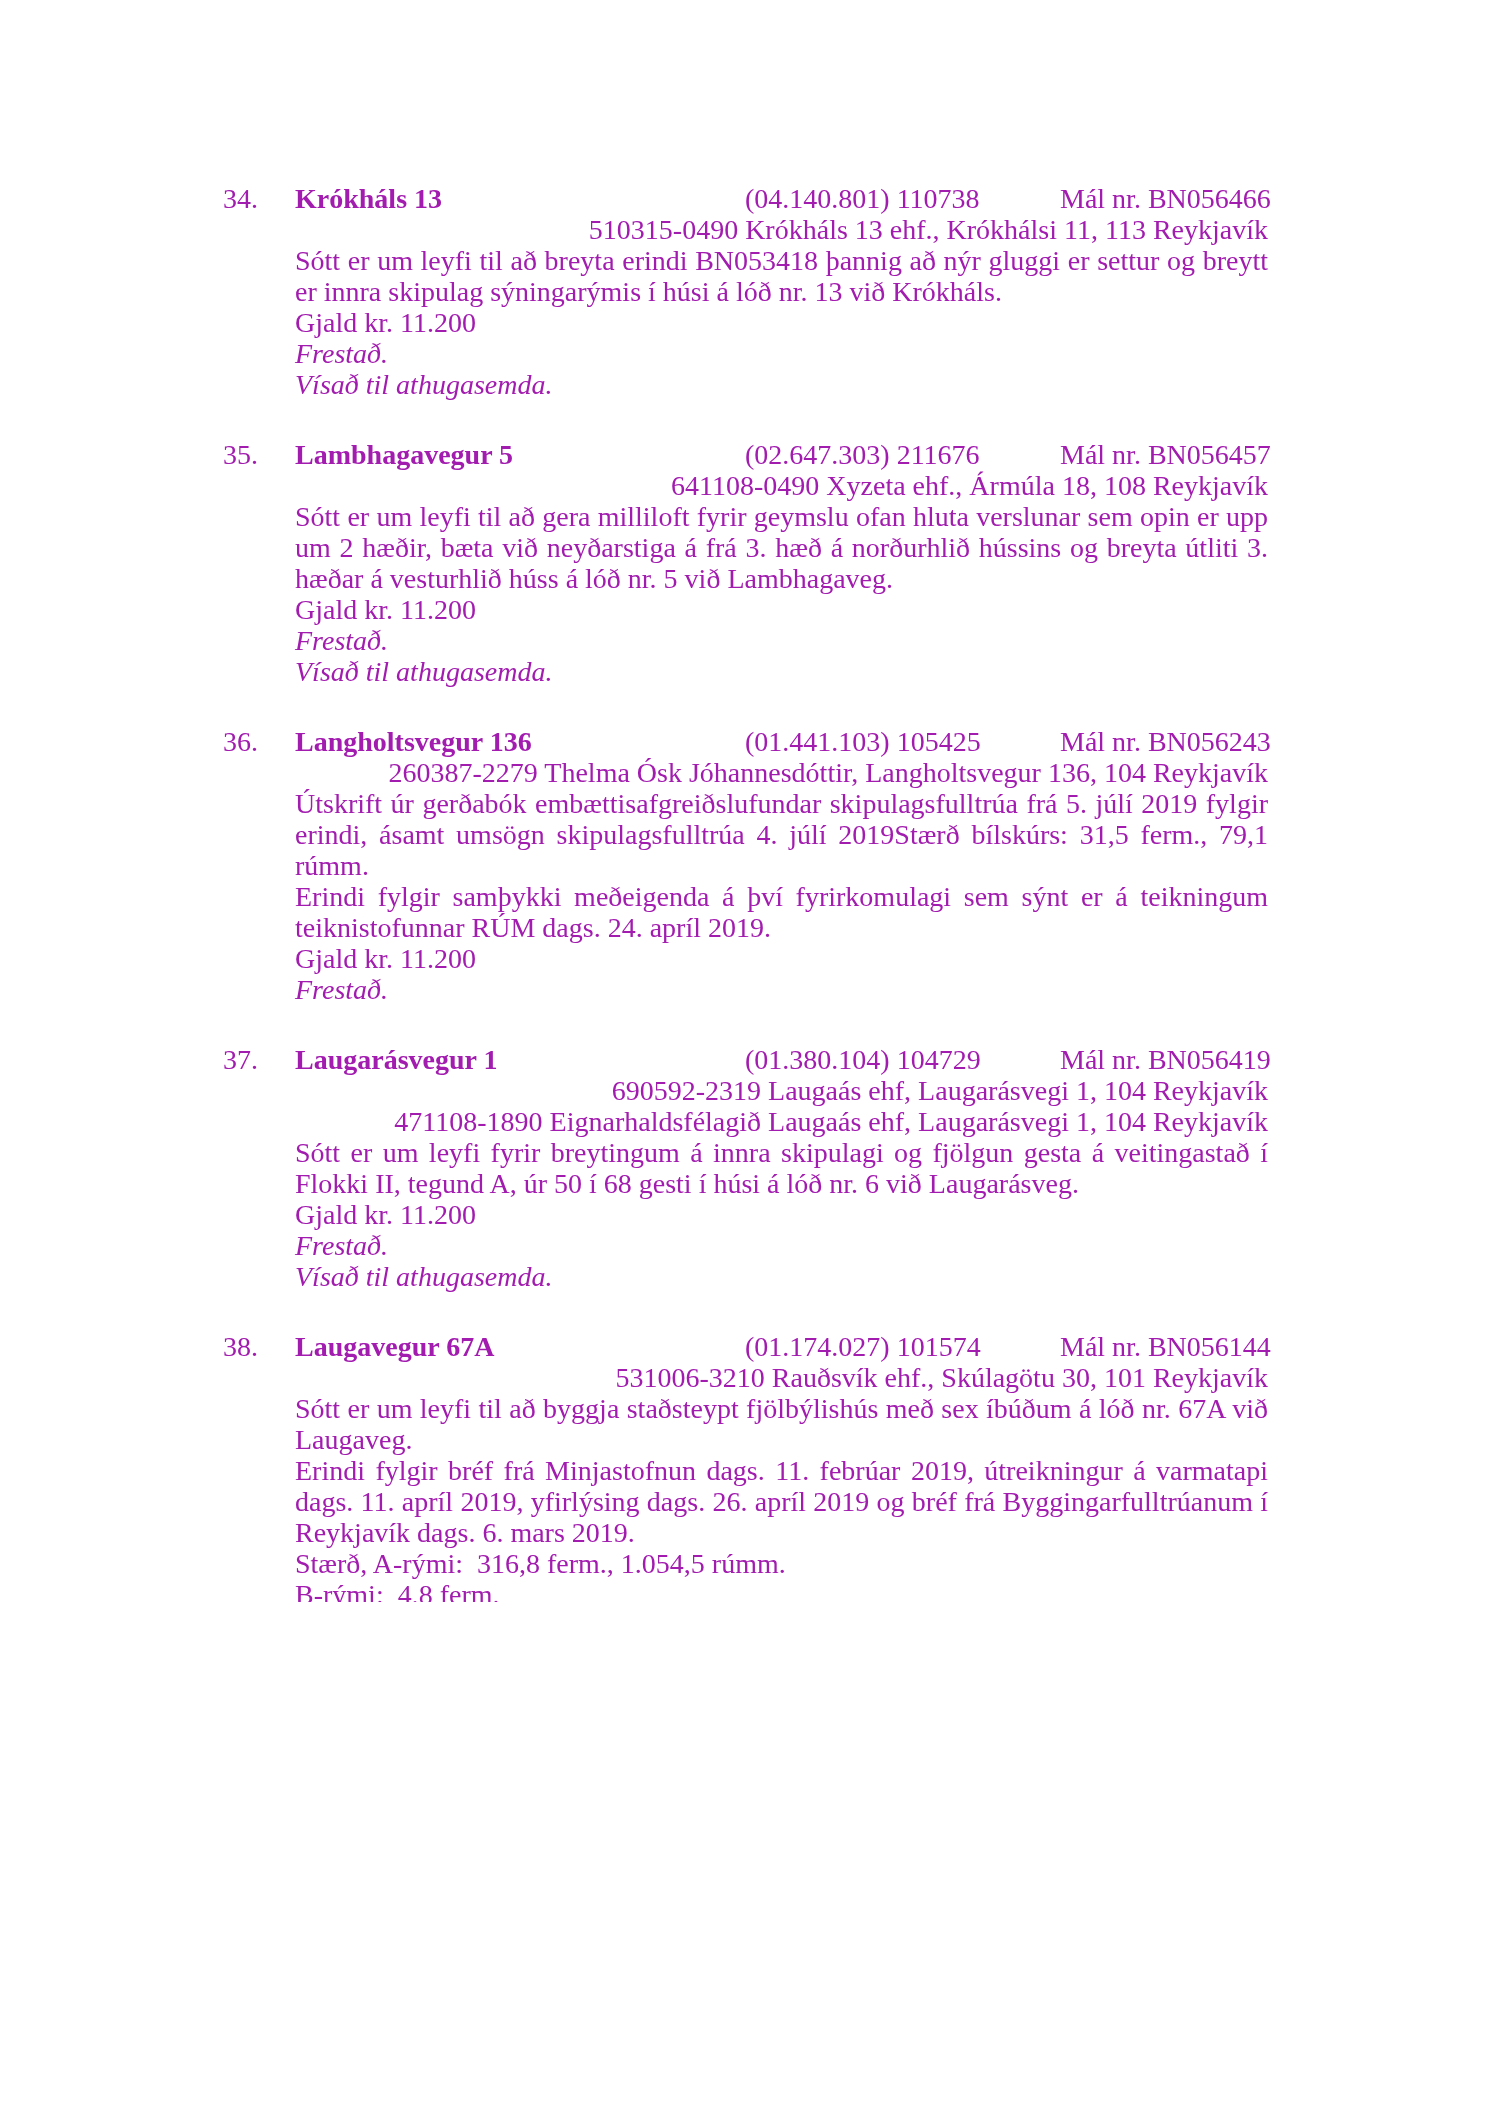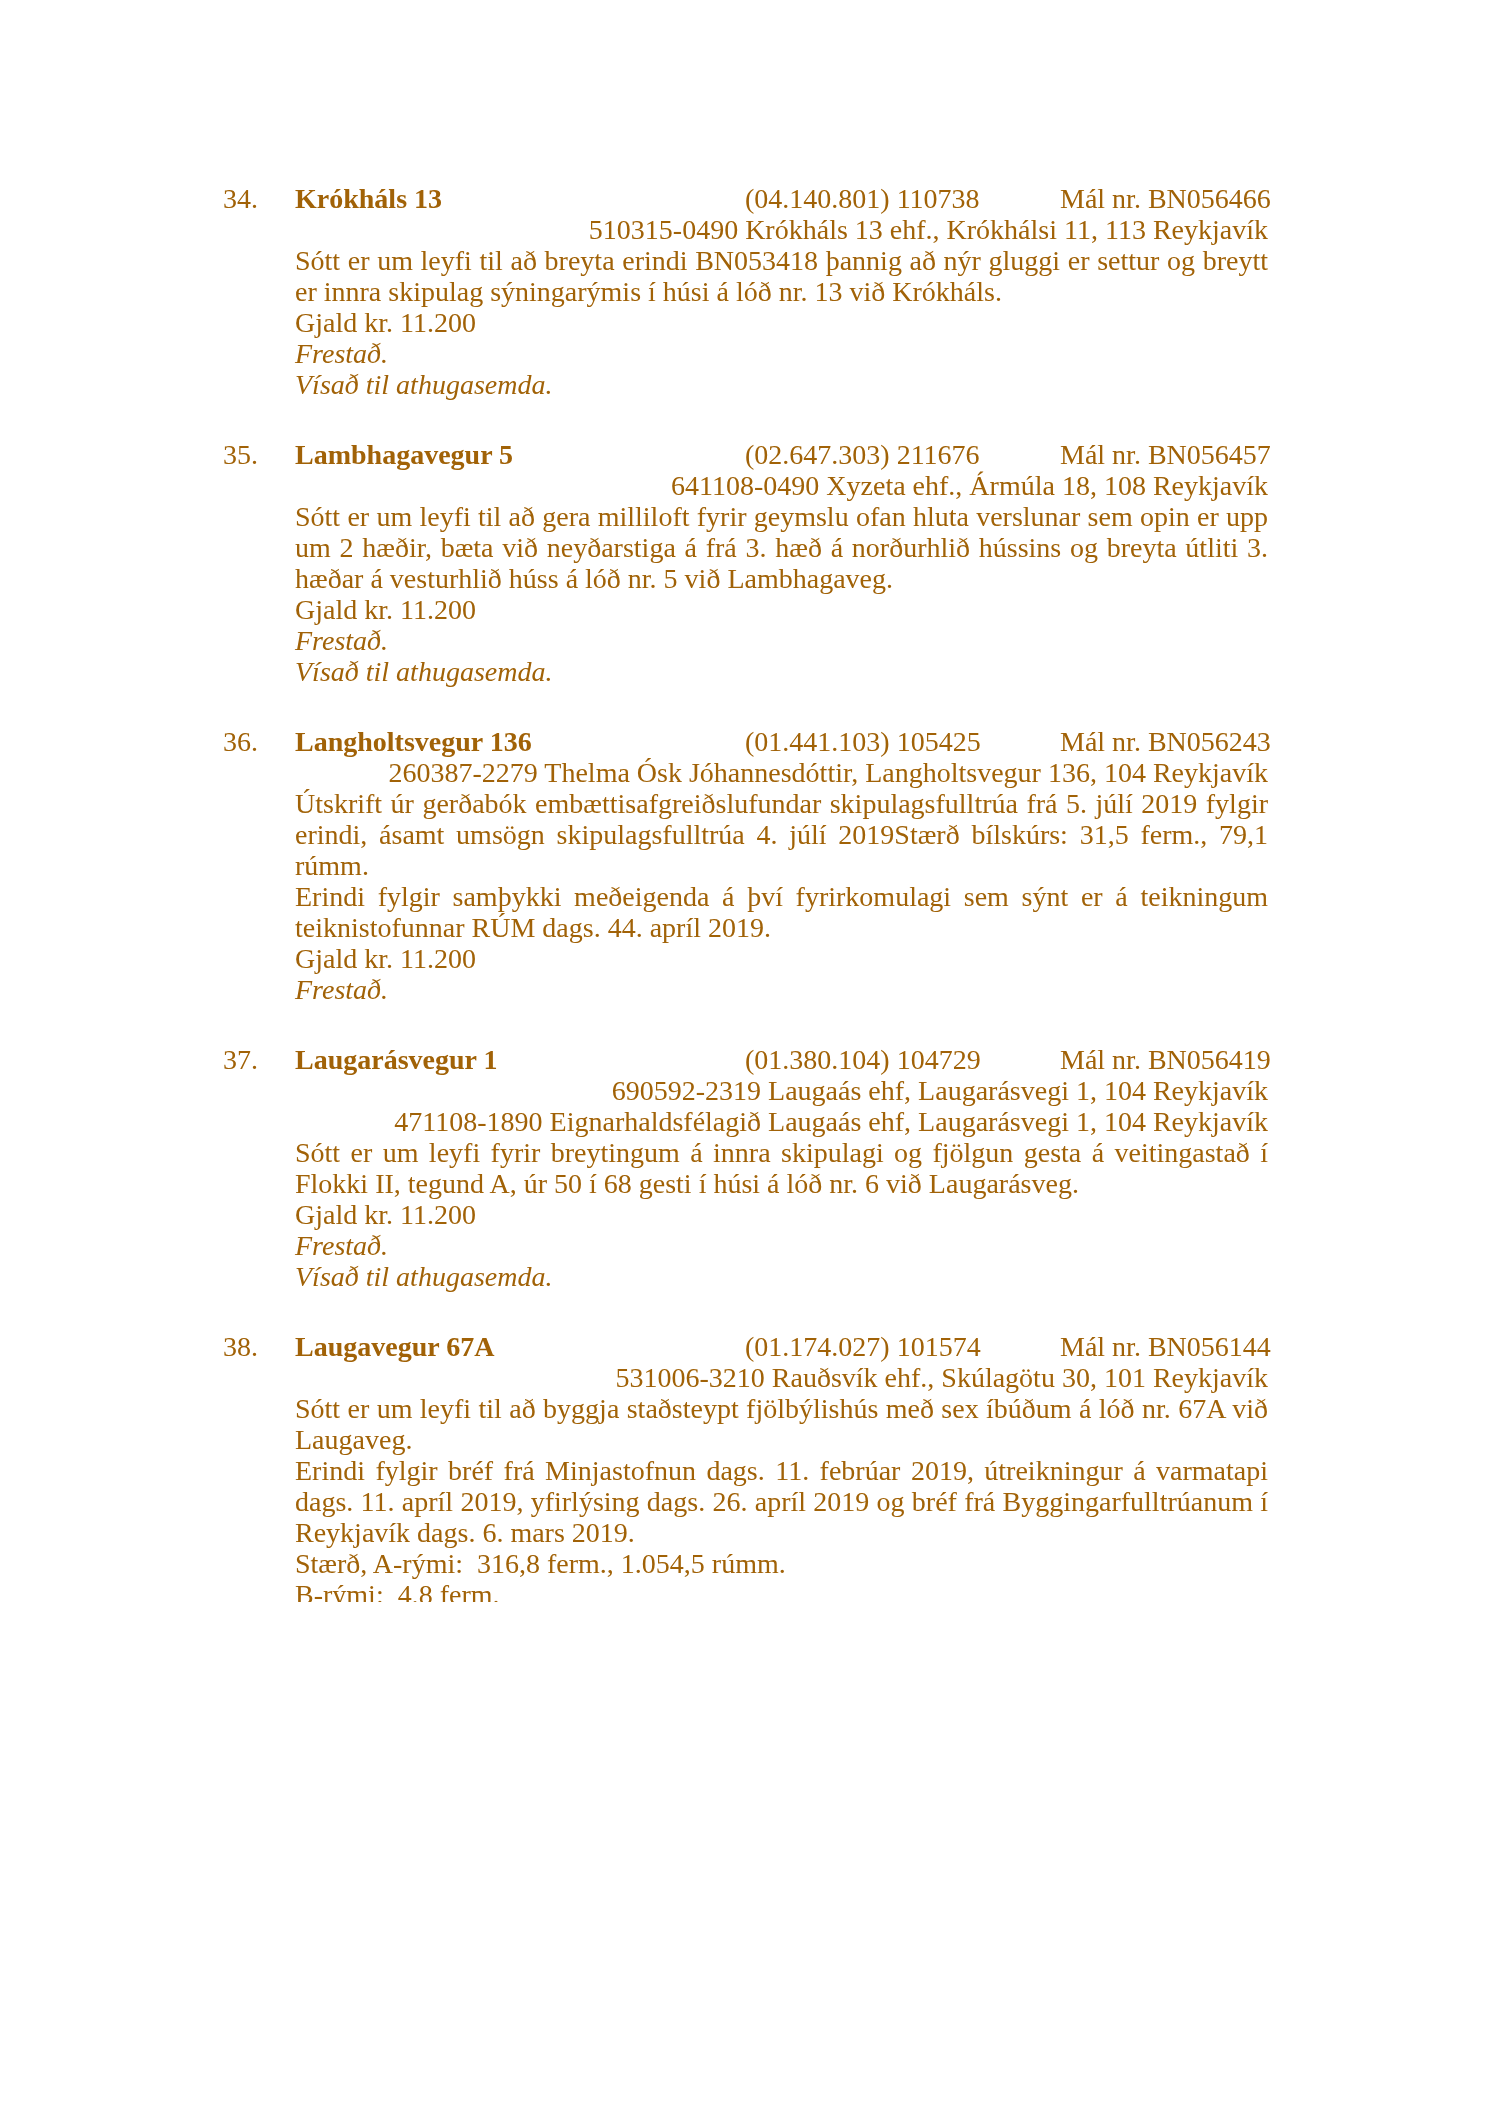--- a/index.html
+++ b/index.html
@@ -2,21 +2,21 @@
 <html lang="is"><head>
 <meta charset="utf-8">
 <style>
   * { margin: 0; padding: 0; box-sizing: border-box; }
   html, body { background: #ffffff; }
   .page {
     position: relative;
     width: 1500px;
     height: 1602px;
     background: #ffffff;
-    color: #a16207;
+    color: #a21caf;
     font-family: "Liberation Serif", "DejaVu Serif", serif;
     font-size: 28px;
     line-height: 31px;
     overflow: hidden;
   }
   .items {
     position: absolute;
     top: 183px;
     left: 223px;
     width: 1045px;
@@ -96,21 +96,21 @@
     <article class="item">
       <div class="num-col">36.</div>
       <div class="content-col">
         <div class="header-line">
           <span class="title">Langholtsvegur 136</span>
           <span class="ref">(01.441.103) 105425</span>
           <span class="case">Mál nr. BN056243</span>
         </div>
         <div class="applicant">260387-2279 Thelma Ósk Jóhannesdóttir, Langholtsvegur 136, 104 Reykjavík</div>
         <p class="body-par">Útskrift úr gerðabók embættisafgreiðslufundar skipulagsfulltrúa frá 5. júlí 2019 fylgir erindi, ásamt umsögn skipulagsfulltrúa 4. júlí 2019Stærð bílskúrs: 31,5 ferm., 79,1 rúmm.</p>
-        <p class="body-par">Erindi fylgir samþykki meðeigenda á því fyrirkomulagi sem sýnt er á teikningum teiknistofunnar RÚM dags. 44. apríl 2019.</p>
+        <p class="body-par">Erindi fylgir samþykki meðeigenda á því fyrirkomulagi sem sýnt er á teikningum teiknistofunnar RÚM dags. 24. apríl 2019.</p>
         <div class="plain-line">Gjald kr. 11.200</div>
         <div class="status-line">Frestað.</div>
       </div>
     </article>
 
     <article class="item">
       <div class="num-col">37.</div>
       <div class="content-col">
         <div class="header-line">
           <span class="title">Laugarásvegur 1</span>

